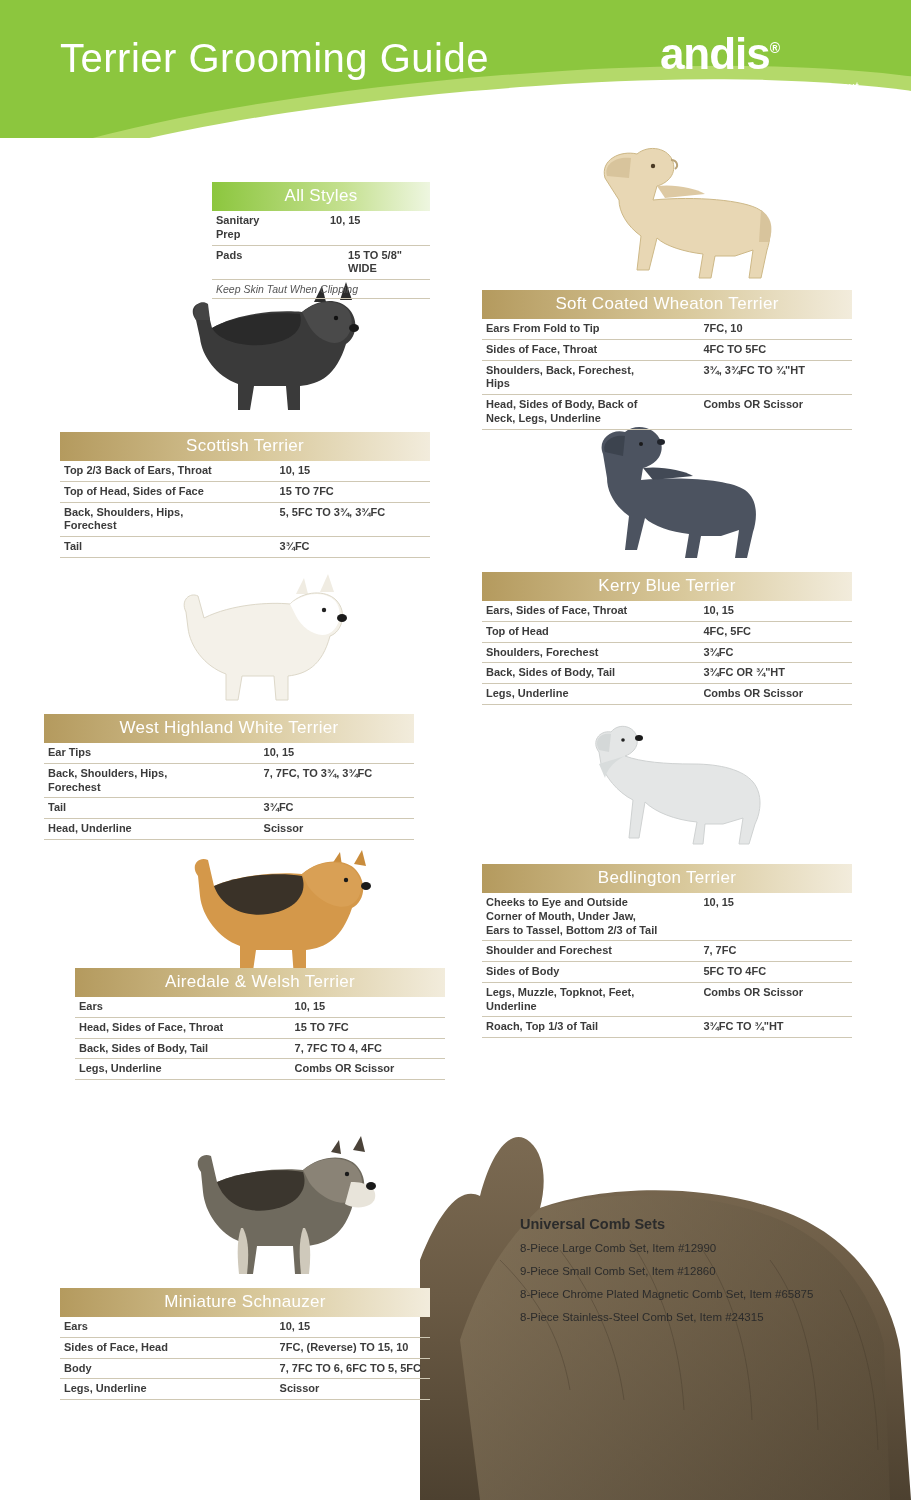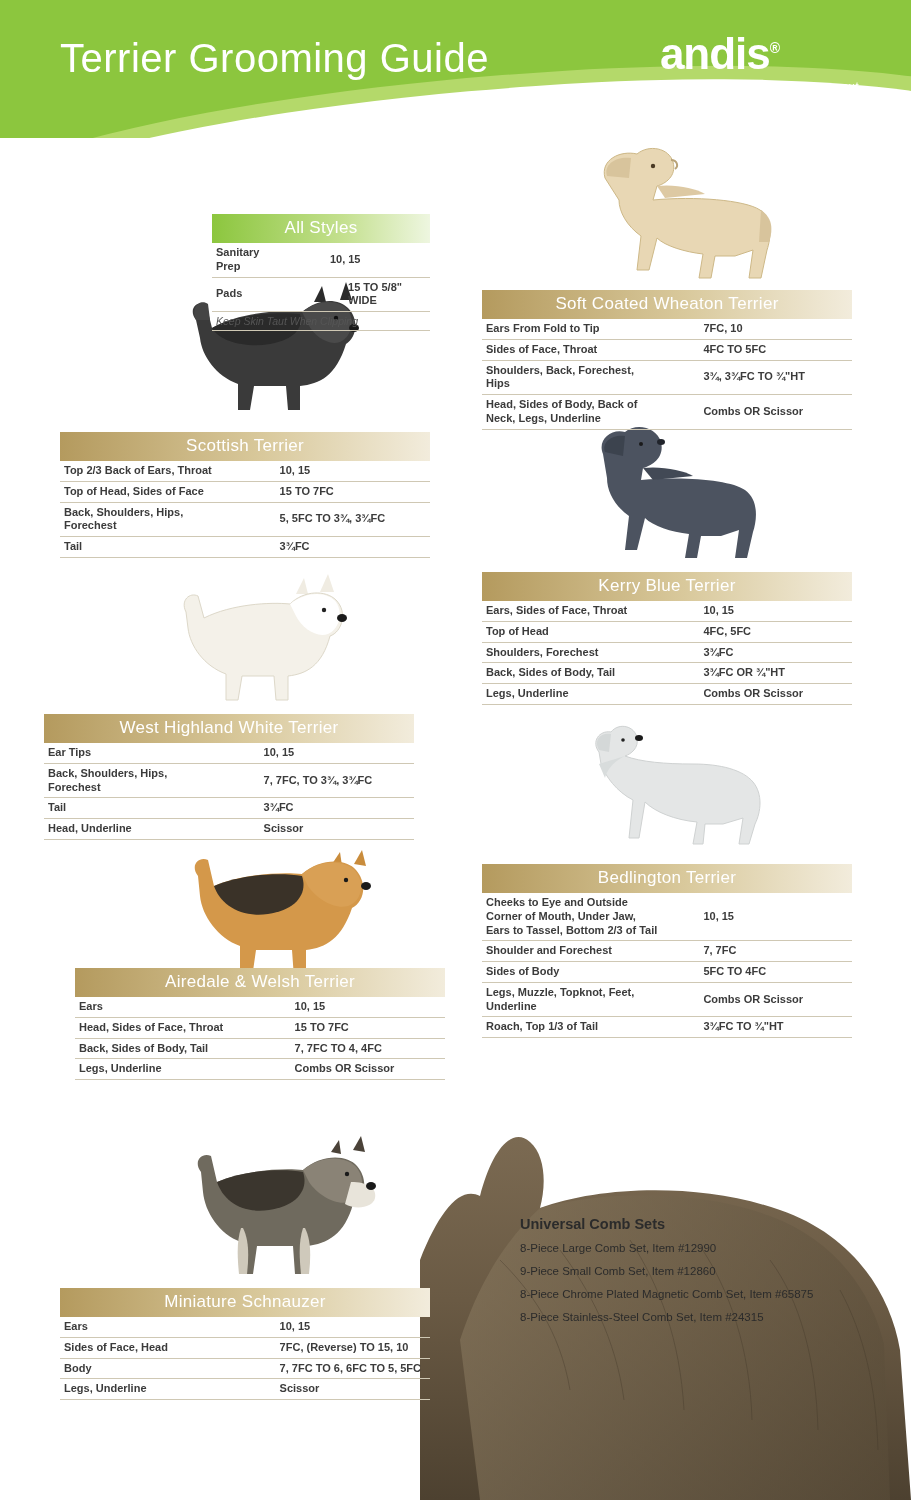--- a/index.html
+++ b/index.html
@@ -84,21 +84,21 @@
     background: linear-gradient(to right, #b49a5e, #d9c99c 55%, #f2ecdc);
     letter-spacing: 0.3px;
   }
   .tbl-title.green {
     background: linear-gradient(to right, #8cc63e, #c4e08f 60%, #eef6e0);
   }
   .row {
     display: flex;
     border-bottom: 1px solid #cfc8b4;
     padding: 3px 0 3px 4px;
-    align-items: center;
+    align-items: flex-start;
     gap: 44px;
   }
   .row:last-child { border-bottom: 1px solid #cfc8b4; }
   .row .lbl {
     color: #3b3b3b;
     font-weight: bold;
     font-size: 11px;
     line-height: 1.25;
   }
   .row .val {
@@ -108,21 +108,21 @@
     line-height: 1.25;
   }
   .note {
     font-style: italic;
     color:#555;
     font-size: 10.5px;
     padding: 3px 0 3px 4px;
     border-bottom:1px solid #cfc8b4;
   }
 
-  .allstyles { left: 212px; top: 182px; width: 218px; margin-top: 32px; }
+  .allstyles { left: 212px; top: 182px; width: 218px; }
   .allstyles .lbl { width: 88px; }
   .allstyles .val { width: 126px; text-align:left; }
   .allstyles .val.center { text-align: left; padding-left: 20px;}
 
   .scottish { left: 60px; top: 432px; width: 370px; }
   .scottish .lbl { width: 194px; }
   .scottish .val { width: 170px; }
 
   .westie { left: 44px; top: 714px; width: 370px; }
   .westie .lbl { width: 194px; }

